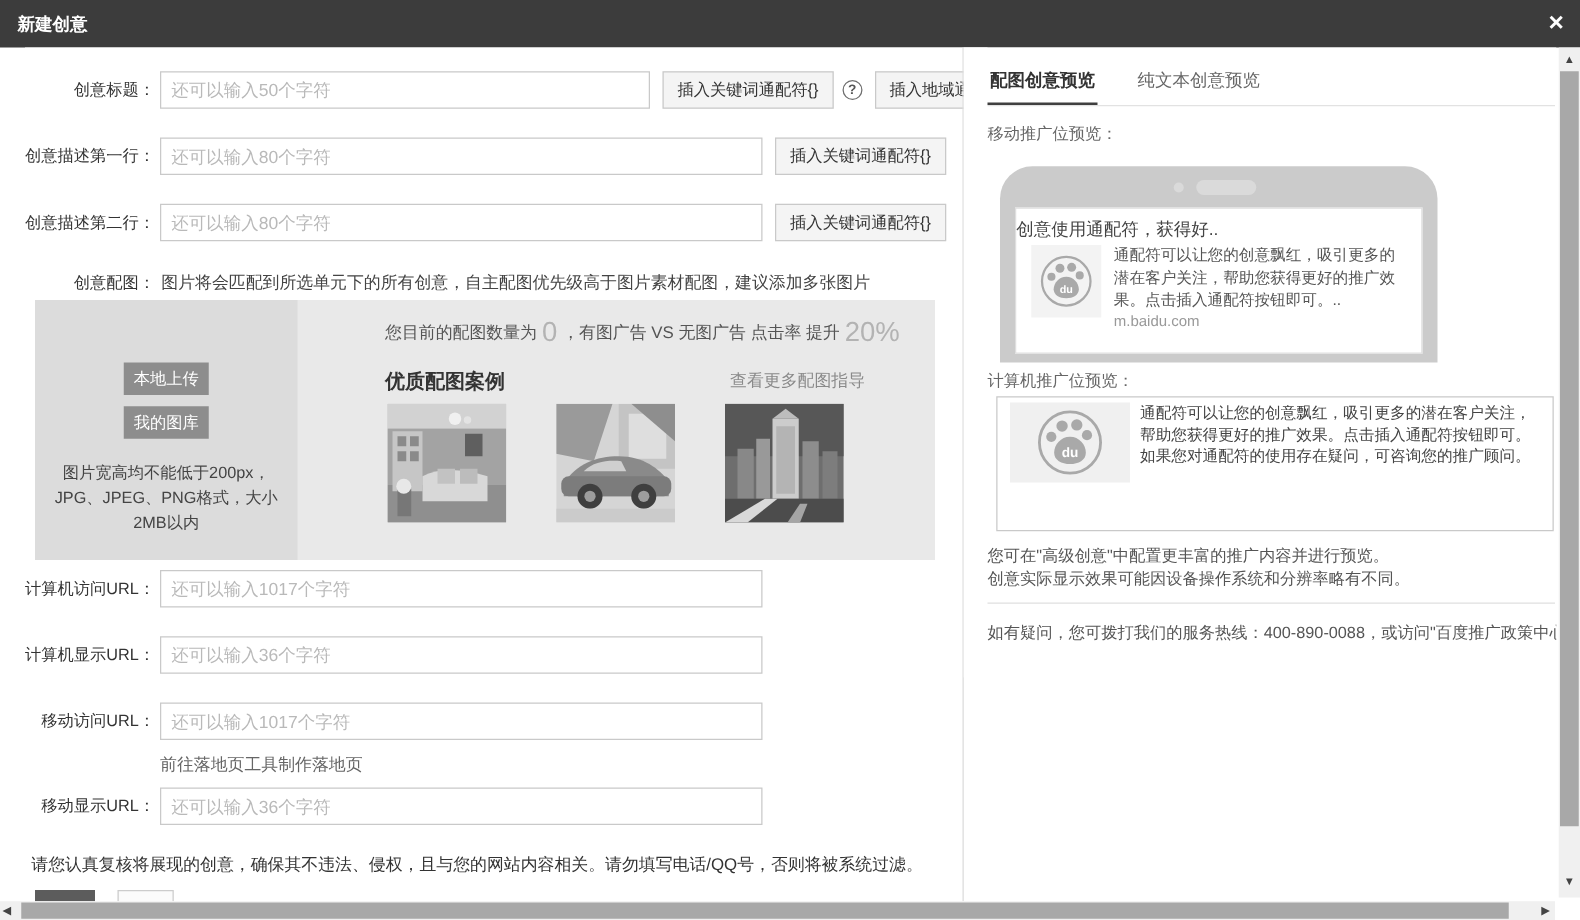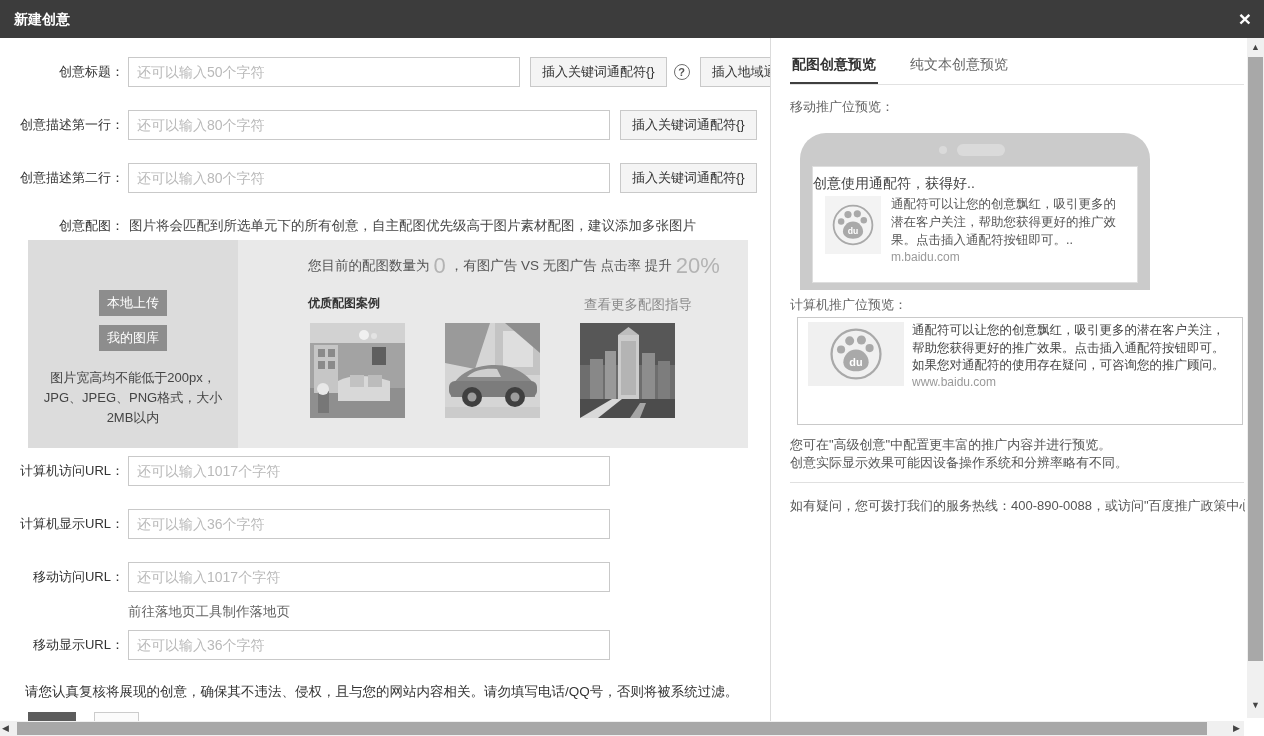--- a/index.html
+++ b/index.html
@@ -32,21 +32,21 @@
   .img-hint { font-size:13.5px; color:#444; margin-left:5px; white-space:nowrap; }
 
   .img-panel  { position:absolute; left:8px; top:202px; width:720px; height:208px; background:#e9e9e9; }
   .upload-box { position:absolute; left:0; top:0; width:210px; height:208px; background:#dcdcdc; text-align:center; }
   .up-btn { display:block; margin:0 auto; width:68px; height:26px; background:#8d8d8d; color:#fff; font-size:13px; border:none; cursor:pointer; font-family:inherit; }
   .up-btn.first { margin-top:50px; } .up-btn.second { margin-top:9px; }
   .up-note { margin-top:17px; font-size:13px; color:#444; line-height:1.55; padding:0 11px; }
 
   .stats { position:absolute; left:280px; top:13px; display:flex; align-items:center; font-size:13.5px; color:#555; white-space:nowrap; }
   .stats .big { font-size:22px; color:#b3b3b3; margin:0 4px; }
-  .examples-title { position:absolute; left:280px; top:55px; font-size:12px; font-weight:bold; color:#333; }
+  .examples-title { position:absolute; left:280px; top:55px; font-size:16px; font-weight:bold; color:#333; }
   .more-link { position:absolute; left:556px; top:56px; font-size:13.5px; color:#8a8a8a; cursor:pointer; }
   .example-imgs { position:absolute; left:282px; top:83px; display:flex; }
   .example-imgs .ex { width:95px; height:95px; margin-right:40px; }
   .example-imgs svg { width:95px; height:95px; display:block; }
 
   .landing-link { position:absolute; left:108px; top:565px; font-size:13.5px; color:#666; cursor:pointer; }
   .review-note { position:absolute; left:5px; top:645px; font-size:13.5px; color:#333; white-space:nowrap; }
   .btn-dark  { position:absolute; left:8px;  top:674px; width:48px; height:26px; background:#5c5c5c; border:none; cursor:pointer; }
   .btn-light { position:absolute; left:74px; top:674px; width:45px; height:26px; background:#fbfbfb; border:1px solid #ccc; cursor:pointer; }
 
@@ -276,21 +276,20 @@
           <circle cx="25" cy="17.5" r="5" fill="#a9a9a9"></circle>
           <circle cx="38" cy="16.5" r="5" fill="#a9a9a9"></circle>
           <circle cx="15.5" cy="27" r="4.5" fill="#a9a9a9"></circle>
           <circle cx="47" cy="25.5" r="4.5" fill="#a9a9a9"></circle>
           <path d="M32 27 C40 27 46 34 46 41 C46 47.5 39.5 51 32 51 C24.5 51 18 47.5 18 41 C18 34 24 27 32 27 Z" fill="#a9a9a9"></path>
           <text x="32" y="45" text-anchor="middle" font-size="12" fill="#ffffff" font-weight="bold" font-family="Liberation Sans, sans-serif">du</text>
         </svg>
       </div>
       <div>
         <div class="pc-text">通配符可以让您的创意飘红，吸引更多的潜在客户关注，帮助您获得更好的推广效果。点击插入通配符按钮即可。如果您对通配符的使用存在疑问，可咨询您的推广顾问。</div>
-        <div class="pc-url">www.baidu.com</div>
       </div>
     </div>
   </div>
 
   <div class="pv-notes">
     <p>您可在"高级创意"中配置更丰富的推广内容并进行预览。</p>
     <p>创意实际显示效果可能因设备操作系统和分辨率略有不同。</p>
   </div>
 
   <div class="divider-h"></div>

